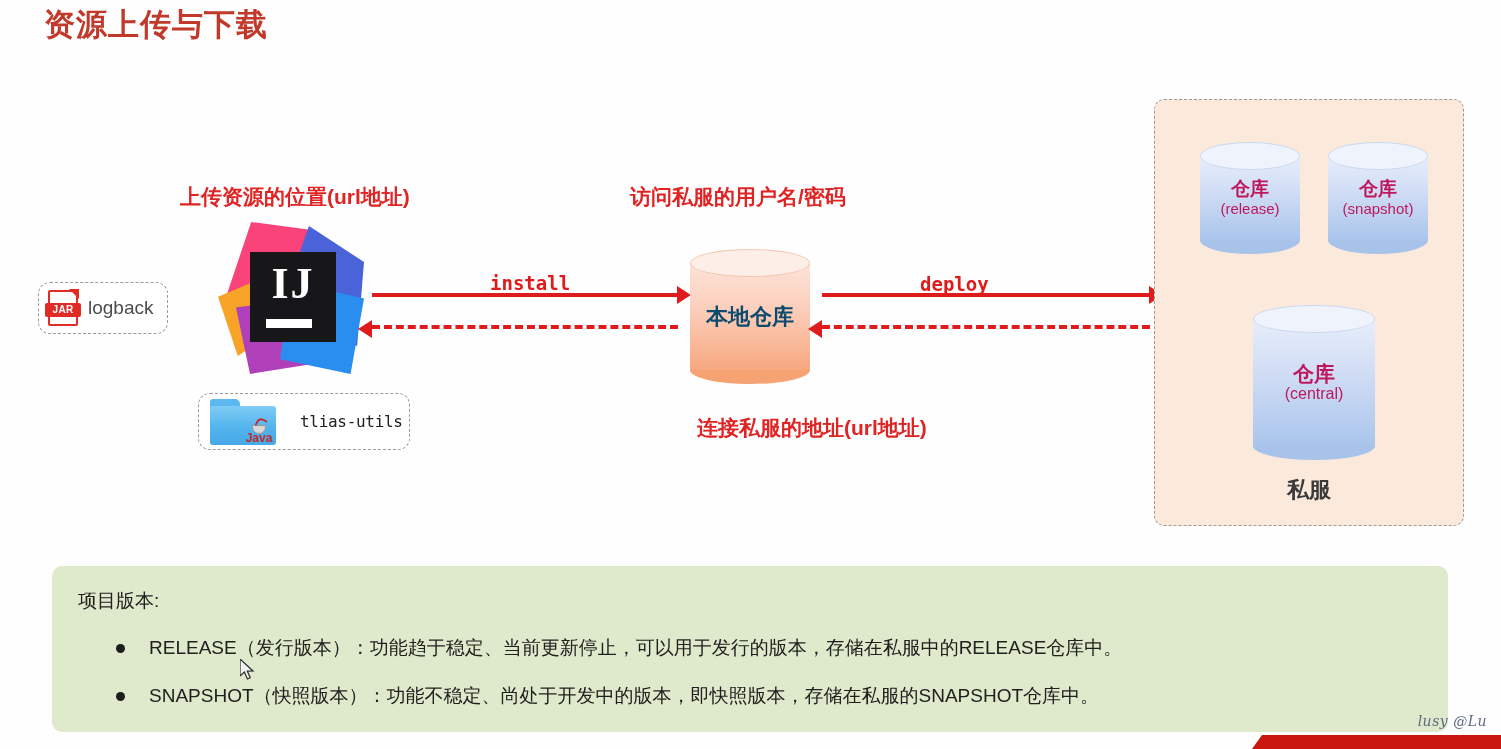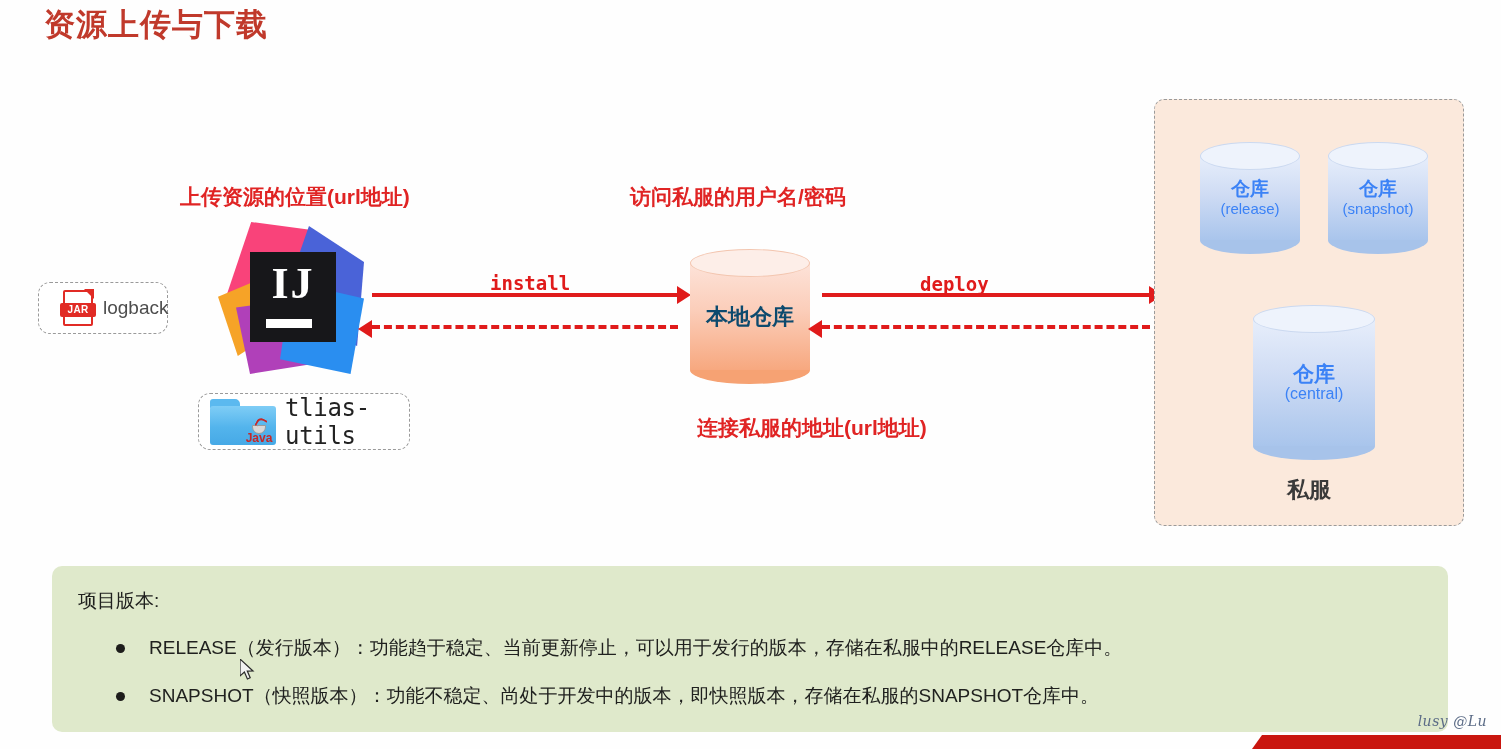--- a/index.html
+++ b/index.html
@@ -34,21 +34,21 @@
 
   
   .dashed-chip{
     position:absolute;
     border:1px dashed #9a9a9a;
     border-radius:12px;
     background:#ffffff;
     display:flex;align-items:center;
     box-sizing:border-box;
   }
-  #jar-chip{left:38px;top:282px;width:130px;height:52px;padding-left:24px;}
+  #jar-chip{left:38px;top:282px;width:130px;height:52px;padding-left:9px;}
   .jar-icon{
     position:relative;width:30px;height:36px;flex:0 0 30px;
   }
   .jar-icon .sheet{
     position:absolute;left:0;top:0;width:30px;height:36px;
     background:#ffffff;
     border:2px solid #e12b25;
     border-radius:2px;
     box-sizing:border-box;
   }
@@ -100,21 +100,21 @@
     border-left:2px solid #c62828;
     border-top:2px solid #c62828;
     transform:rotate(28deg);
     border-radius:60% 0 0 0;
   }
   .java-badge .word{
     font-size:12px;font-weight:bold;color:#c62828;line-height:9px;
     font-family:"Liberation Sans","DejaVu Sans",sans-serif;
   }
   .mono-label{
-    margin-left:9px;font-size:24px;color:#222;
+    margin-left:24px;font-size:16px;color:#222;
     font-family:"DejaVu Sans Mono","Liberation Mono",monospace;
     letter-spacing:-.3px;
   }
 
   
   #ij-logo{position:absolute;left:218px;top:222px;width:146px;height:152px;}
   #ij-logo .sh{position:absolute;}
   #ij-logo .p-pink{
     left:8px;top:0px;width:84px;height:96px;
     background:#f9437a;
@@ -174,21 +174,21 @@
   #local-repo{left:690px;top:249px;width:120px;height:135px;}
   #local-repo .side{background:linear-gradient(180deg,#fde3d9 0%,#fbcdb9 45%,#f7a87f 100%);}
   #local-repo .cap-top{background:#fdeee8;border:1px solid #f3c6b0;box-sizing:border-box;}
   #local-repo .cap-bot{background:#f6a273;}
   #local-repo .cyl-label{font-size:22px;font-weight:bold;color:#0c4a6e;}
 
   
   .cyl-blue .side{background:linear-gradient(180deg,#e7eefb 0%,#cfdcf4 45%,#a9c5ec 100%);}
   .cyl-blue .cap-top{background:#eef3fc;border:1px solid #cbd9f0;box-sizing:border-box;}
   .cyl-blue .cap-bot{background:#a7c3ea;}
-  .cyl-blue .cyl-label{color:#3b82f6;}
+  .cyl-blue .cyl-label{color:#be185d;}
   .cyl-blue .cyl-label .cn{display:block;font-size:19px;font-weight:bold;line-height:22px;}
   .cyl-blue .cyl-label .en{display:block;font-size:15px;line-height:18px;}
 
   #repo-release{left:1200px;top:142px;width:100px;height:112px;}
   #repo-snapshot{left:1328px;top:142px;width:100px;height:112px;}
   #repo-central{left:1253px;top:305px;width:122px;height:155px;}
   #repo-central .cyl-label .cn{font-size:21px;}
   #repo-central .cyl-label .en{font-size:16px;}
 
   

